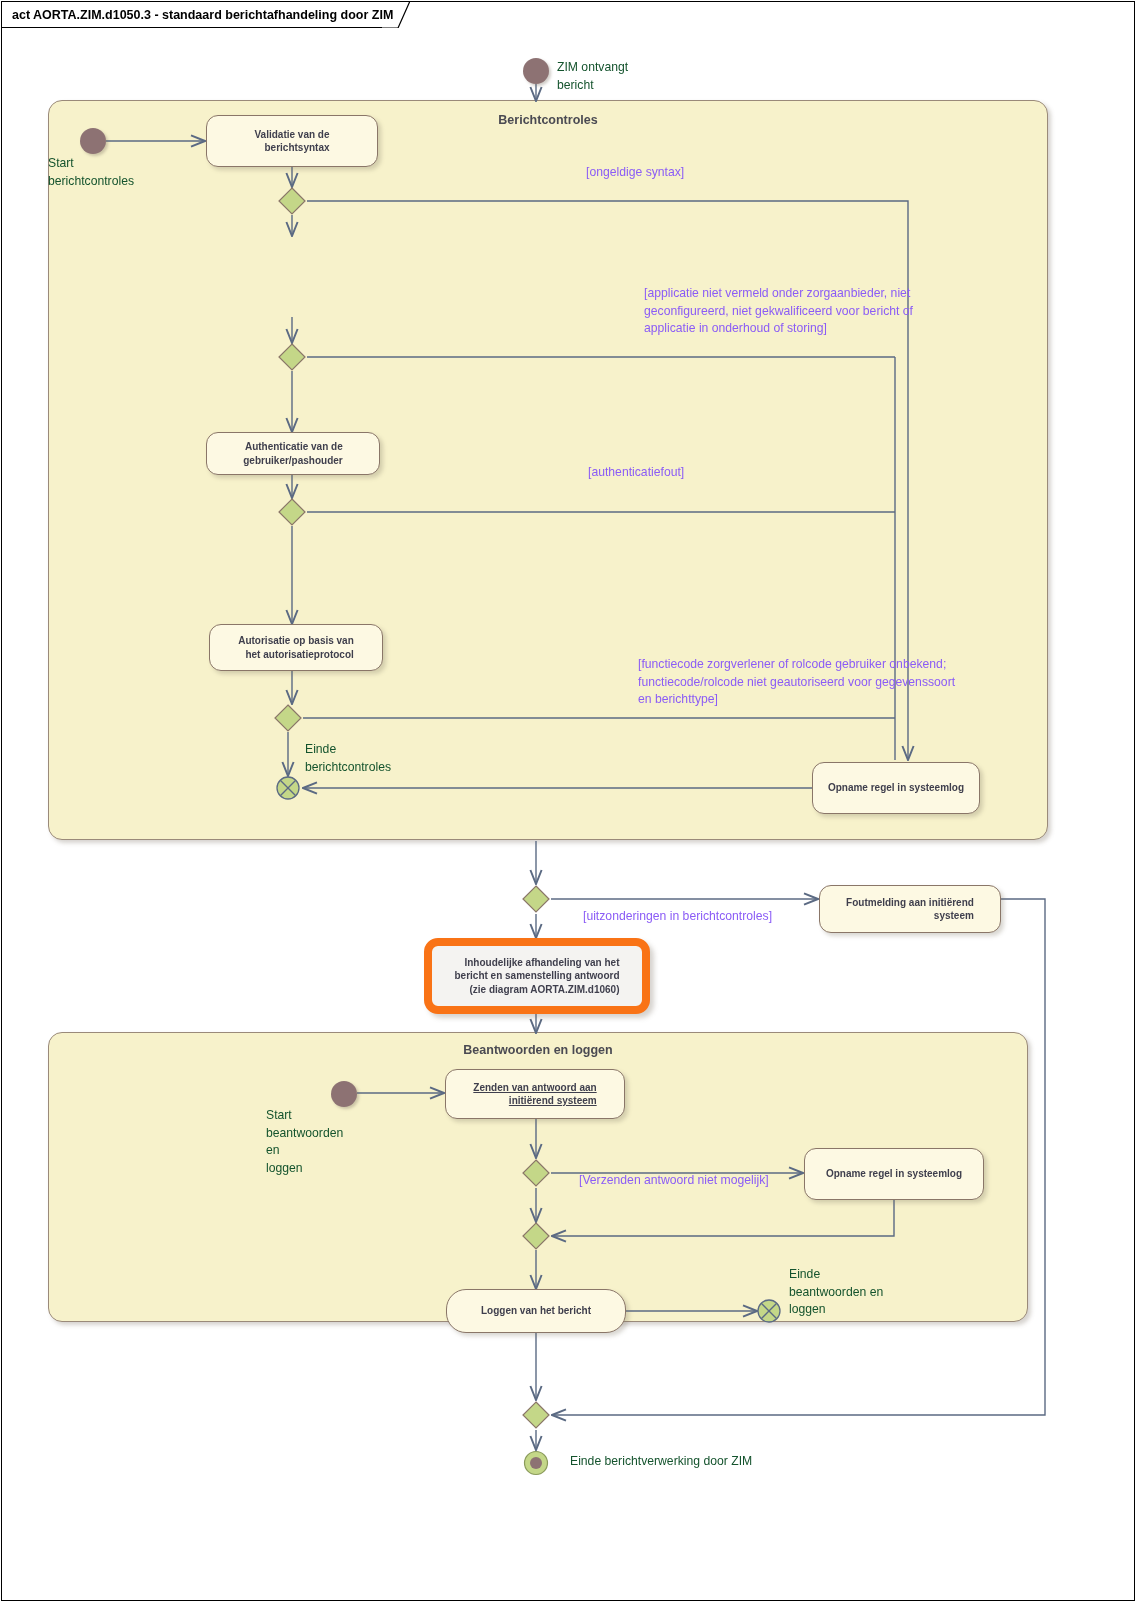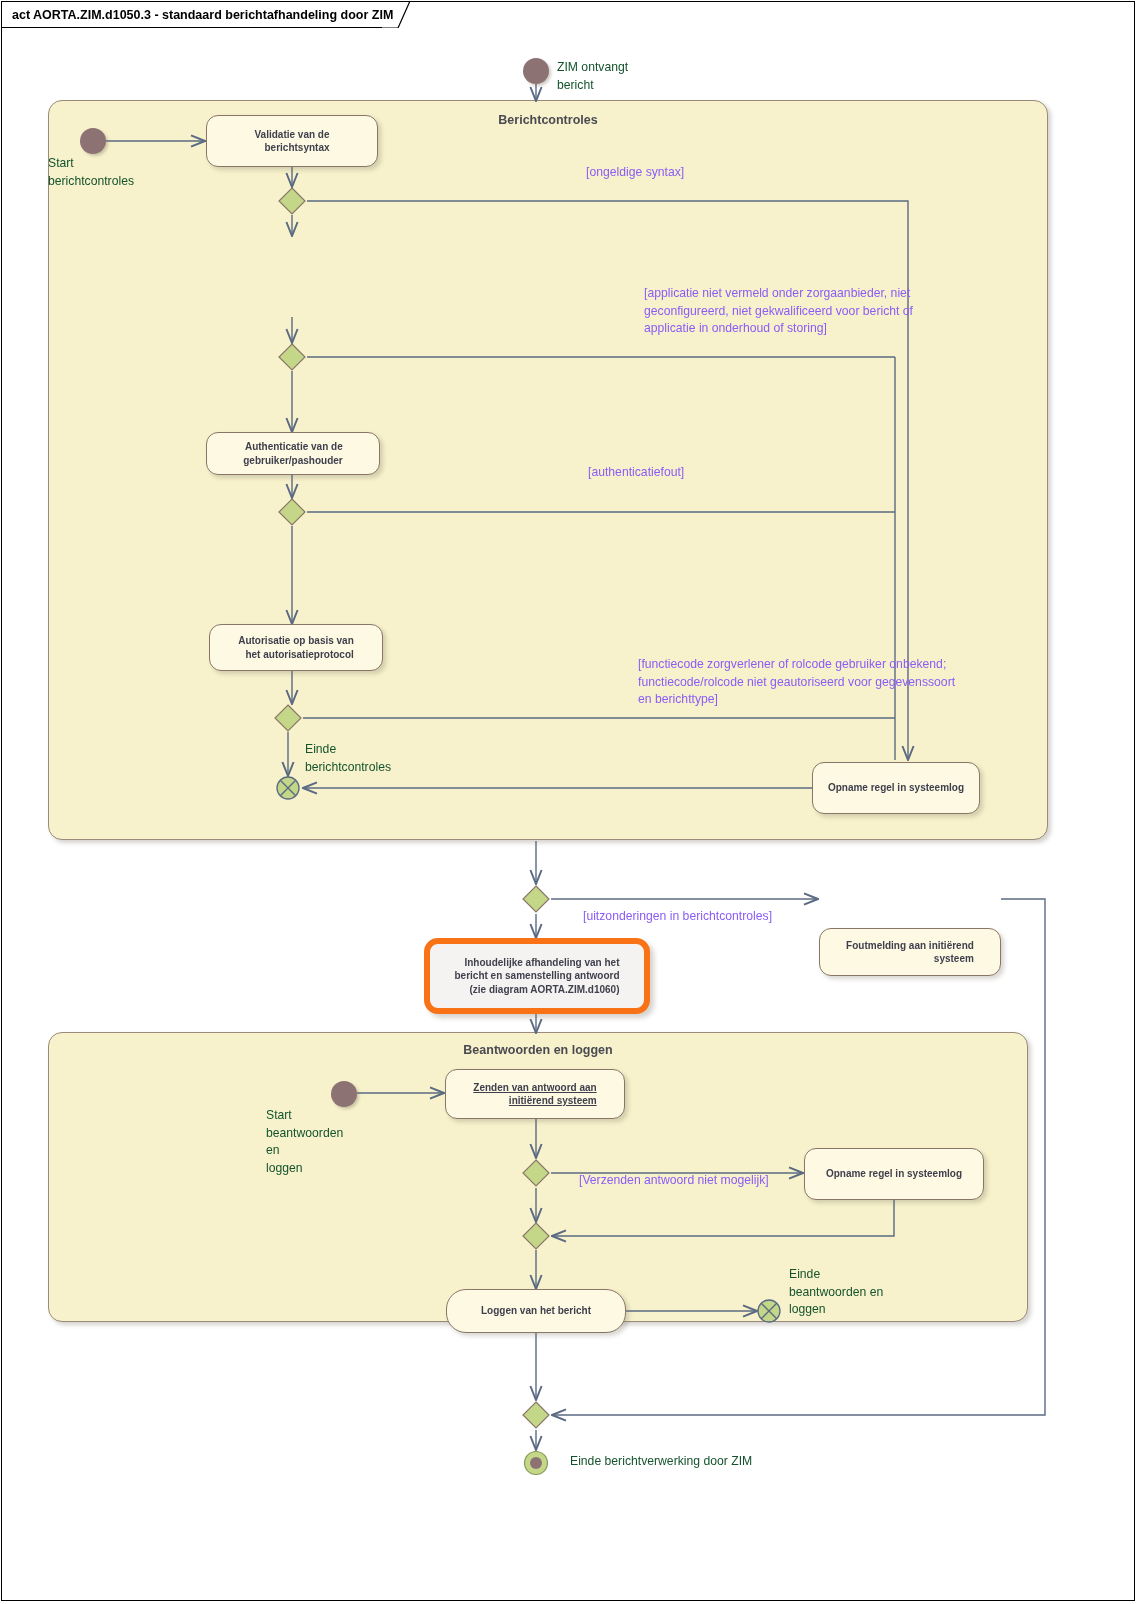--- a/index.html
+++ b/index.html
@@ -80,21 +80,21 @@
     justify-content: center;
     text-align: right;
     font-size: 10px;
     font-weight: bold;
     color: #3f3f4d;
     line-height: 1.32;
     padding: 2px 6px;
   }
   .action.call-behavior {
     background: #f4f3f1;
-    border: 6px solid #f97316;
+    border: 8px solid #f97316;
     border-radius: 14px;
     box-shadow: 4px 4px 5px rgba(120,110,95,0.30);
   }
   
   .init-node {
     position: absolute;
     width: 26px; height: 26px;
     border-radius: 50%;
     background: #8d7273;
     box-shadow: 2px 2px 3px rgba(120,110,95,0.35);
@@ -274,21 +274,21 @@
   <div class="guard" style="left: 588px; top: 464px; white-space: pre-line; text-align: right;">[authenticatiefout]</div>
   <div class="guard" style="left: 638px; top: 612px; white-space: pre-line; margin-top: 44px;">[functiecode zorgverlener of rolcode gebruiker onbekend;
 functiecode/rolcode niet geautoriseerd voor gegevenssoort
 en berichttype]</div>
 
   <svg class="decision" style="left:522px; top:885px;" viewBox="0 0 28 28">
     <polygon points="14,1 27,14 14,27 1,14" fill="#c4d788" stroke="#8a7668" stroke-width="1.2"></polygon>
   </svg>
   <div class="guard" style="left: 583px; top: 908px; white-space: pre-line;">[uitzonderingen in berichtcontroles]</div>
 
-  <div class="action" style="left: 819px; top: 885px; width: 182px; height: 48px; white-space: pre-line; margin-top: 43px;">Foutmelding aan initiërend
+  <div class="action" style="left: 819px; top: 885px; width: 182px; height: 48px; white-space: pre-line;">Foutmelding aan initiërend
 systeem</div>
 
   <div class="action call-behavior" style="left: 424px; top: 938px; width: 226px; height: 76px; white-space: pre-line;">Inhoudelijke afhandeling van het
 bericht en samenstelling antwoord
 (zie diagram AORTA.ZIM.d1060)</div>
 
   <div class="init-node" style="left:331px; top:1081px;"></div>
   <div class="note" style="left: 266px; top: 1107px; white-space: pre-line;">Start
 beantwoorden
 en

